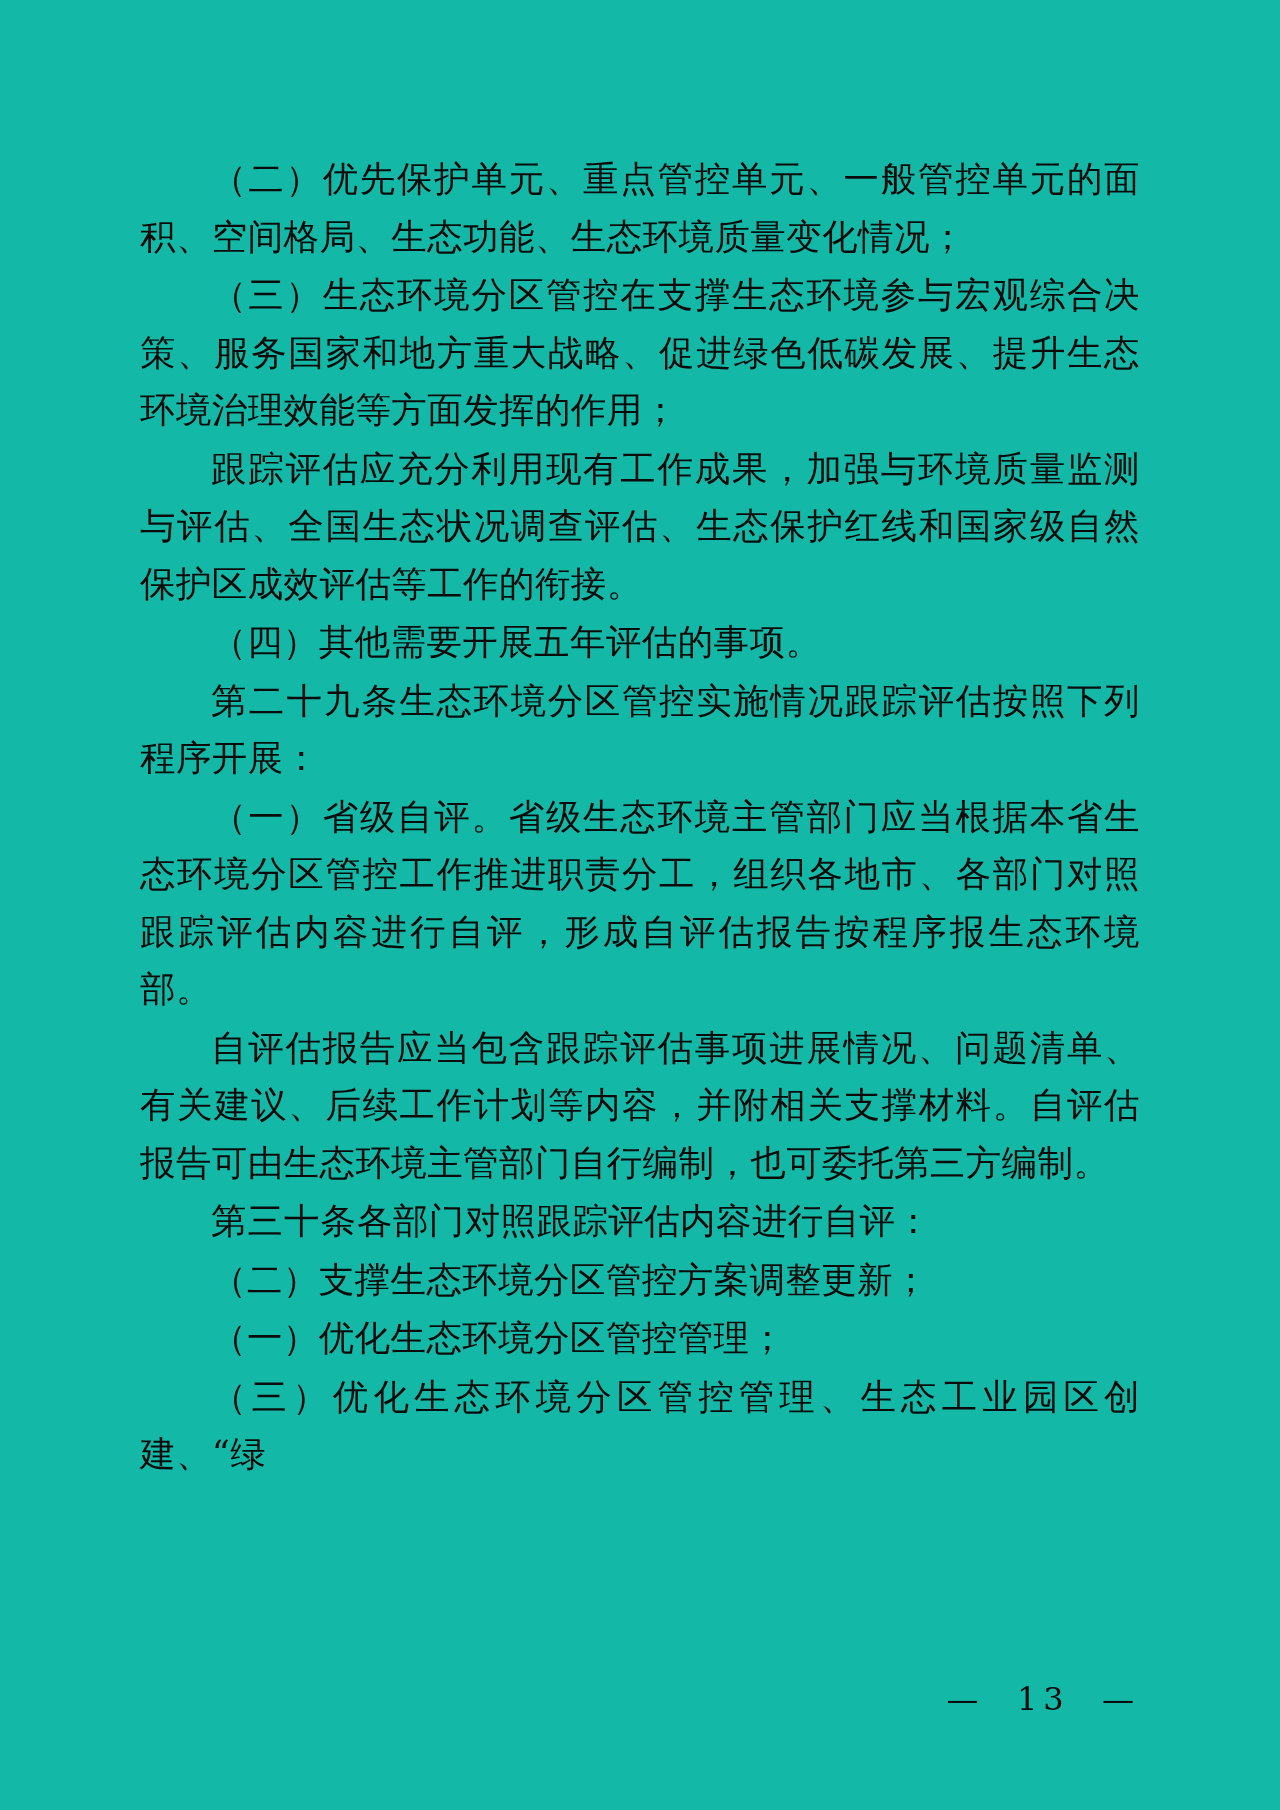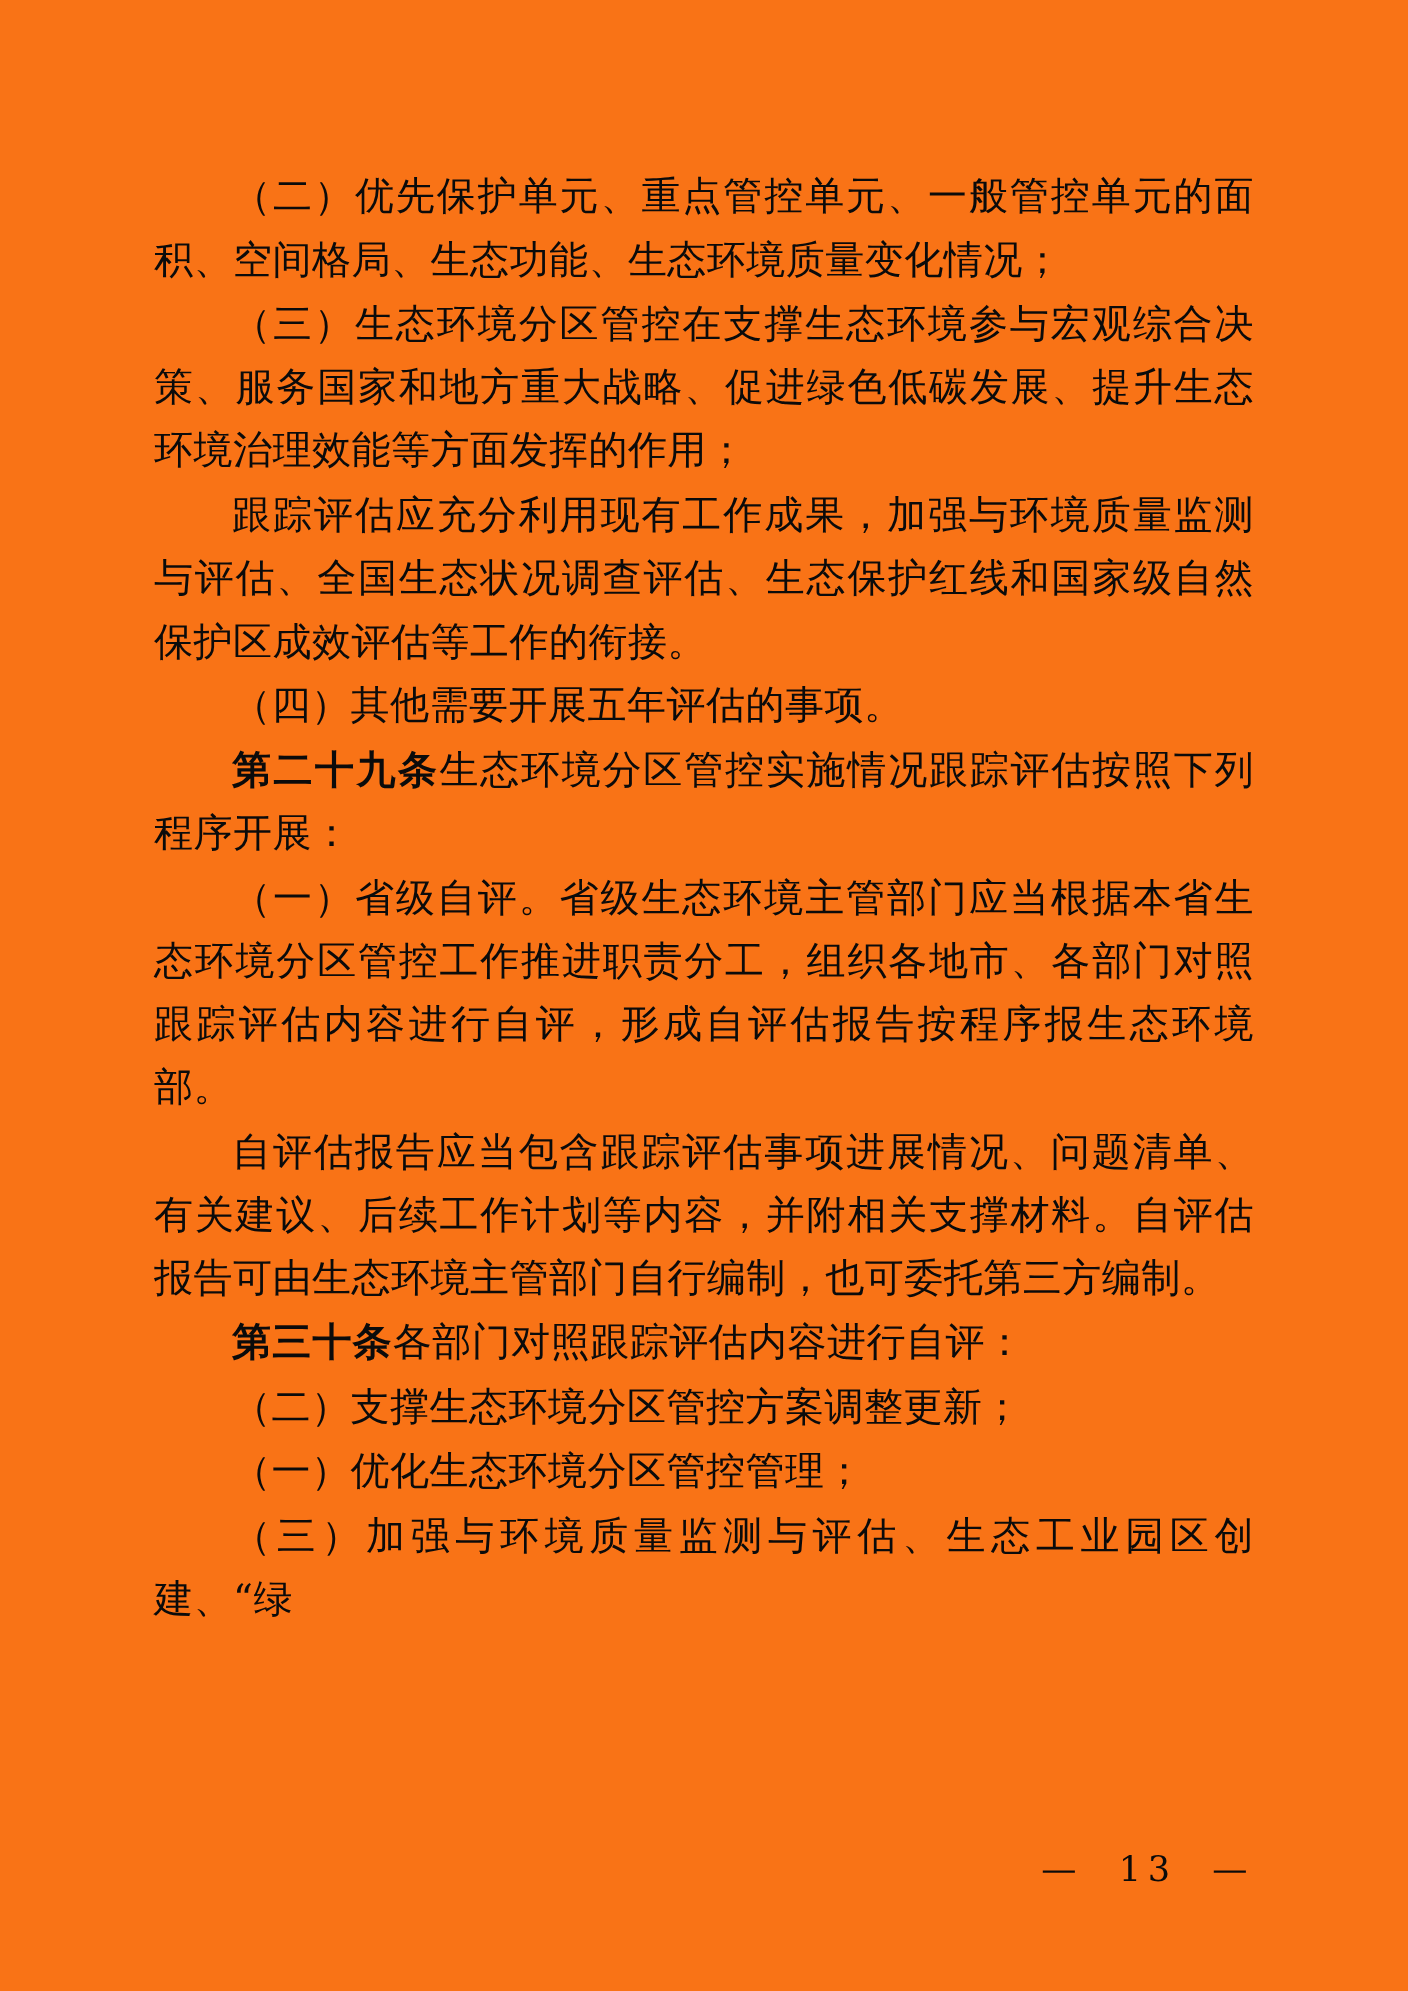--- a/index.html
+++ b/index.html
@@ -4,21 +4,21 @@
 <style>
   html, body {
     margin: 0;
     padding: 0;
     background: #ffffff;
   }
   .page {
     position: relative;
     width: 1280px;
     height: 1810px;
-    background: #f97316;
+    background: #14b8a6;
     box-sizing: border-box;
     overflow: hidden;
   }
   .content {
     position: absolute;
     left: 140px;
     top: 150px;
     width: 1000px;
   }
   .para {
@@ -28,21 +28,21 @@
     color: #0b0b0b;
     text-align: justify;
     text-justify: inter-character;
     margin: 0 0 1px 0;
     letter-spacing: 0.4px;
   }
   .indent {
     text-indent: 2em;
   }
   .art-label {
-    font-weight: bold;
+    font-weight: normal;
     letter-spacing: 1px;
   }
   .page-number {
     position: absolute;
     right: 140px;
     bottom: 92px;
     font-family: "DejaVu Serif", "Liberation Serif", serif;
     font-size: 32px;
     color: #0b0b0b;
     letter-spacing: 6px;
@@ -69,18 +69,18 @@
 
     <p class="para indent">自评估报告应当包含跟踪评估事项进展情况、问题清单、有关建议、后续工作计划等内容，并附相关支撑材料。自评估报告可由生态环境主管部门自行编制，也可委托第三方编制。</p>
 
 
     <p class="para indent"><span class="art-label">第三十条</span><span>各部门对照跟踪评估内容进行自评：</span></p>
 
     <p class="para indent">（二）支撑生态环境分区管控方案调整更新；</p>
 
     <p class="para indent">（一）优化生态环境分区管控管理；</p>
 
-    <p class="para indent">（三）加强与环境质量监测与评估、生态工业园区创建、“绿</p>
+    <p class="para indent">（三）优化生态环境分区管控管理、生态工业园区创建、“绿</p>
 
   </div>
 
   <div class="page-number">—  13  —</div>
 </div>
 
 </body></html>

